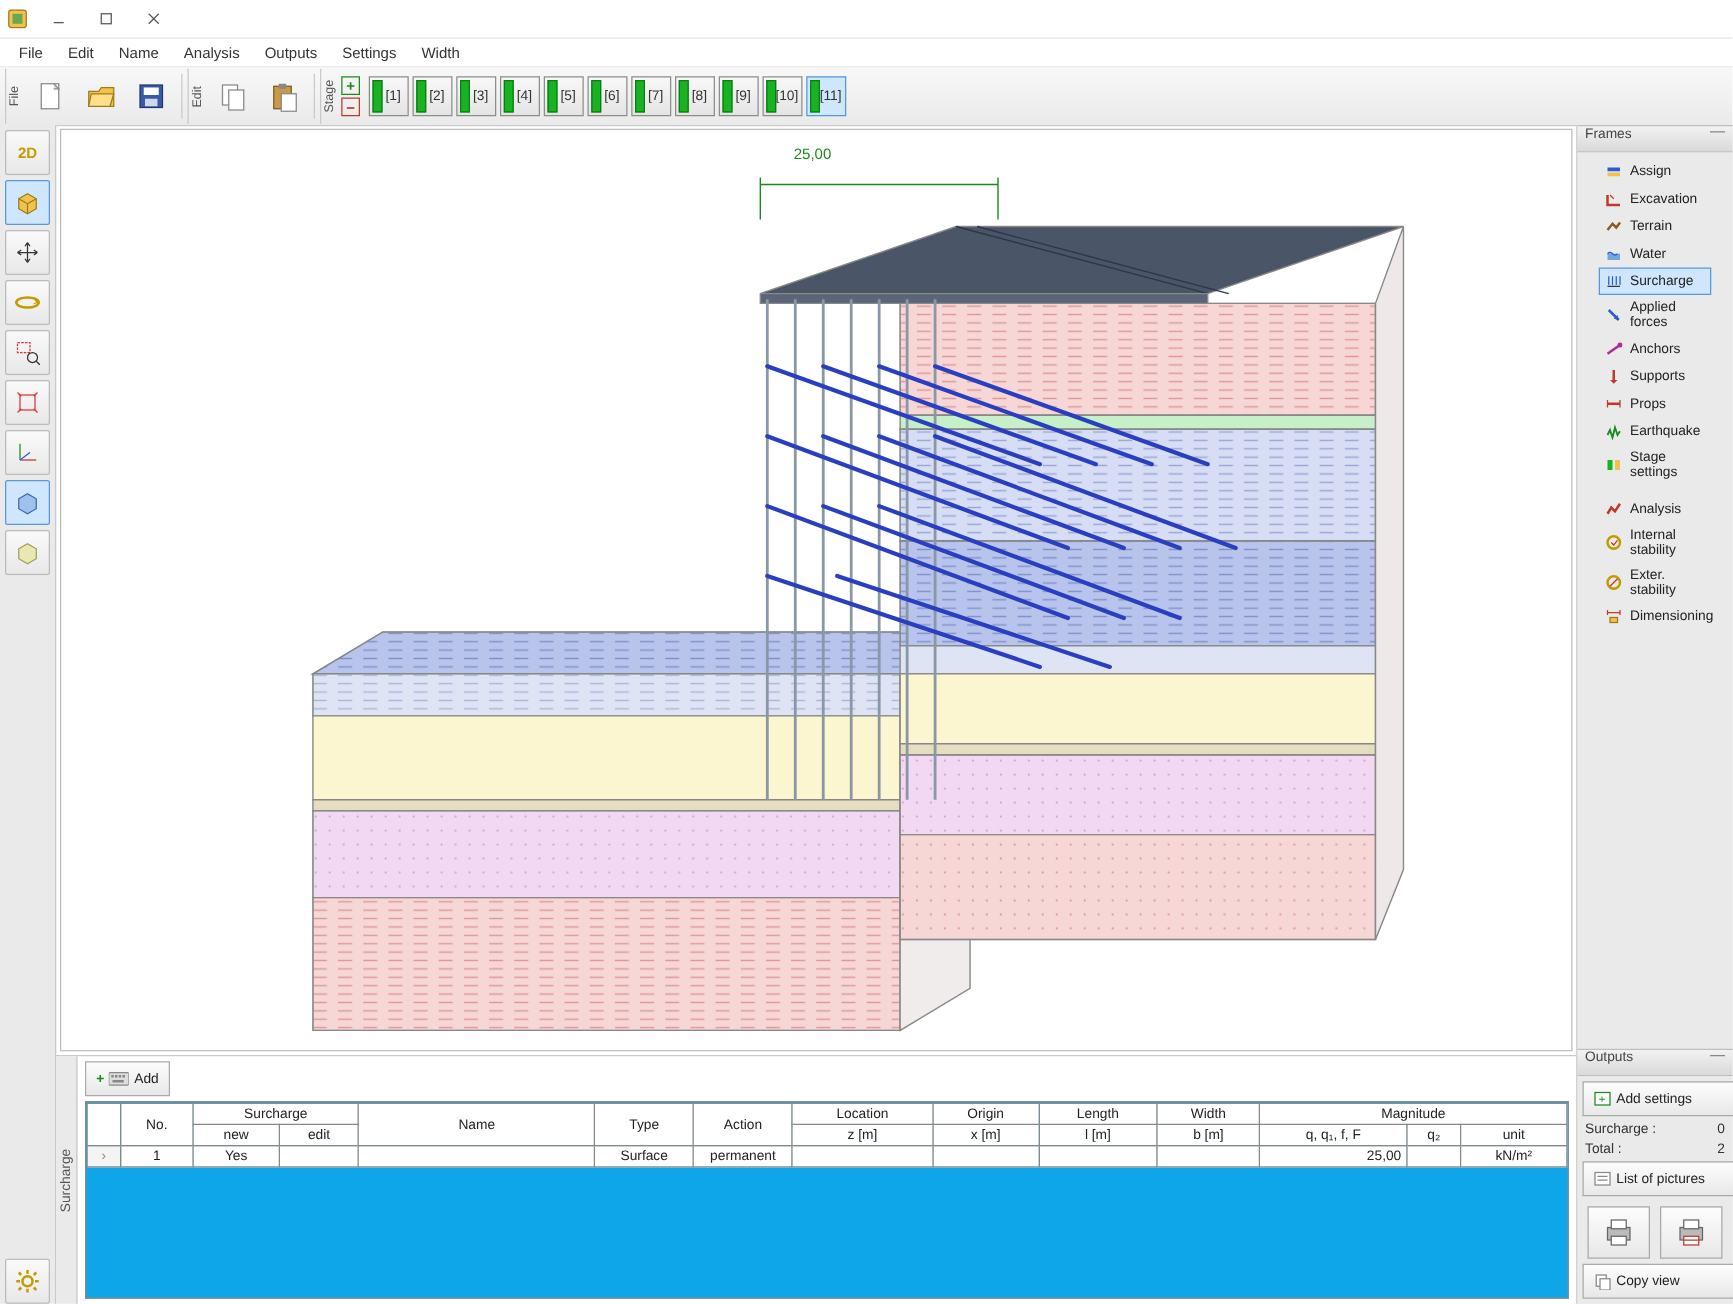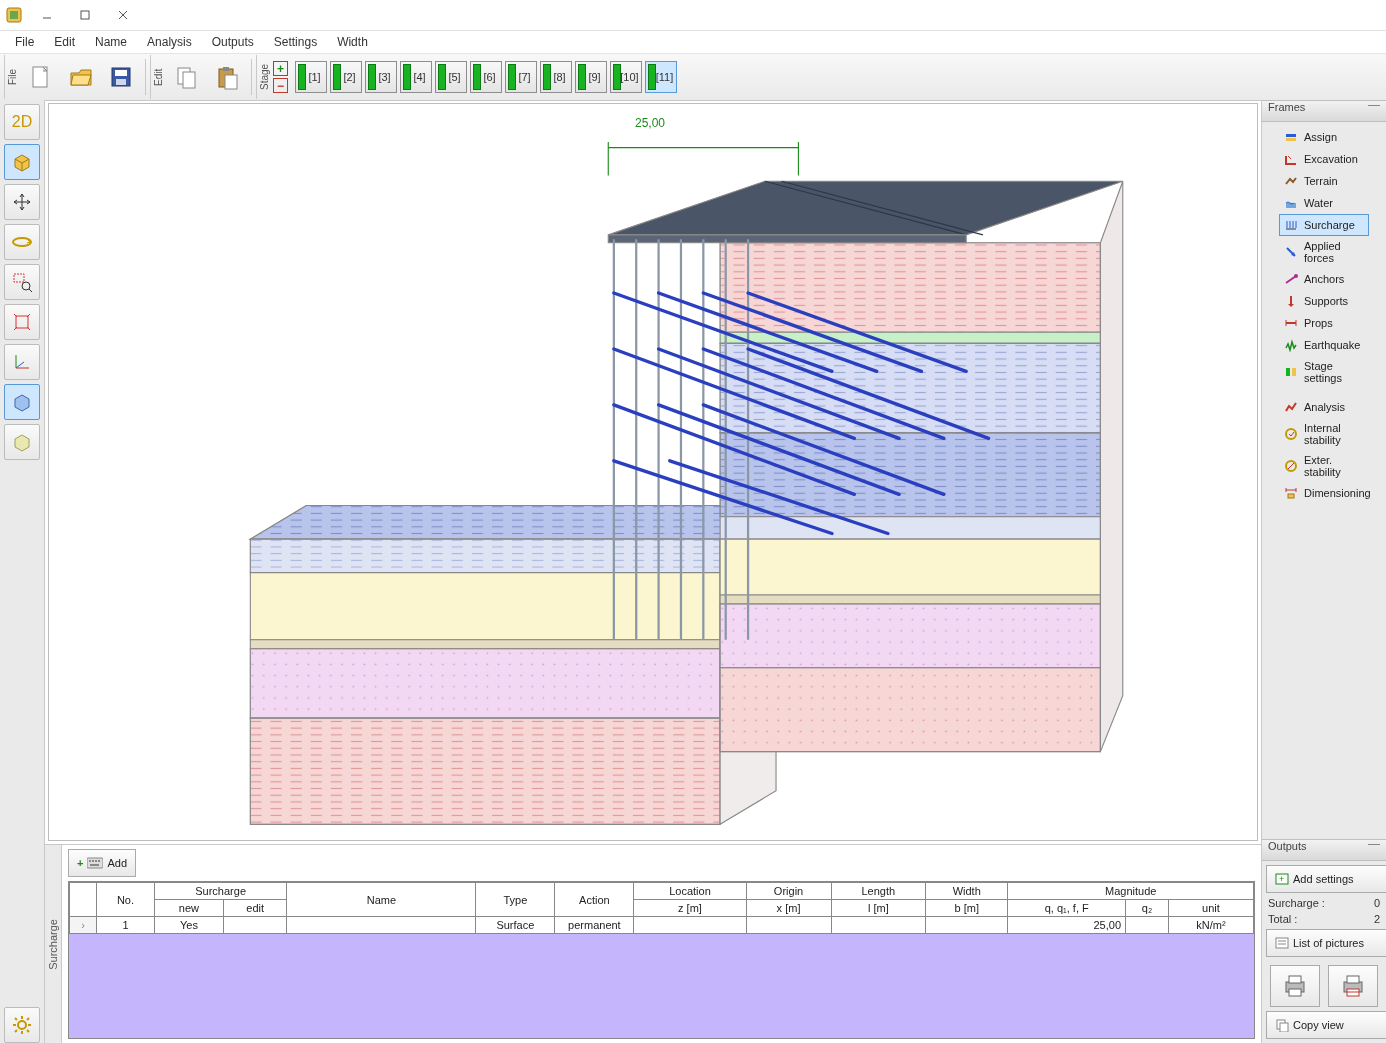--- a/index.html
+++ b/index.html
@@ -32,21 +32,21 @@
 .viewport{flex:1;border:1px solid #bdbdbd;margin:3px;position:relative;background:#fff;overflow:hidden}
 .viewport svg{position:absolute;inset:0;width:100%;height:100%}
 .dim-label{position:absolute;top:12px;left:50%;transform:translateX(-18px);color:#1a8a1a;font-size:12px}
 
 .bottompanel{height:198px;border-top:1px solid #c9c9c9;display:flex}
 .bp-tab{width:16px;background:#eaeaea;border-right:1px solid #c9c9c9;display:flex;align-items:center;justify-content:center}
 .bp-tab span{writing-mode:vertical-rl;transform:rotate(180deg);font-size:11px;color:#555}
 .bp-body{flex:1;display:flex;flex-direction:column;padding:4px 6px;gap:4px}
 .bp-toolbar{display:flex;align-items:center;gap:6px}
 .mini-btn{height:22px;padding:2px 8px;border:1px solid #aaa;background:linear-gradient(#fdfdfd,#e8e8e8);display:flex;align-items:center;gap:4px;font-size:11px}
-.tbl-wrap{flex:1;border:1px solid #888;background:#c4b5fd;position:relative;overflow:auto}
+.tbl-wrap{flex:1;border:1px solid #888;background:#0ea5e9;position:relative;overflow:auto}
 table.grid{border-collapse:collapse;width:100%;font-size:11px}
 table.grid th,table.grid td{border:1px solid #888;padding:2px 4px;text-align:center;background:#fff;white-space:nowrap}
 table.grid th{background:#fff;font-weight:normal}
 table.grid td.exp{width:18px;background:#f4f4f4;color:#888}
 
 .rightcol{width:124px;display:flex;flex-direction:column;background:#eaeaea;border-left:1px solid #c9c9c9}
 .panel-hdr{height:20px;background:linear-gradient(#f2f2f2,#d9d9d9);border-bottom:1px solid #bfbfbf;border-top:1px solid #bfbfbf;display:flex;align-items:flex-start;padding:0 6px;font-size:11px;color:#444;justify-content:space-between}
 .panel-hdr .mini-min{width:12px;height:4px;border:1px solid #888;border-top:none;border-left:none;border-right:none}
 .frame-list{flex:1;overflow:auto;padding:4px 17px;background:#eaeaea}
 .frame-item{display:flex;align-items:center;gap:6px;padding:3px 4px;font-size:11px;color:#222;cursor:default;border:1px solid transparent}
@@ -185,21 +185,21 @@
         <span class="gblk"></span>
         <span class="lbl">[11]</span>
       </div>
     </div>
 </div>
 
 <div class="mainrow">
 
   <div class="leftbar">
     <div class="lt-btn">
-        <span style="font-weight:normal;color:#c49a00;font-size:16px">2D</span>
+        <span style="font-weight:bold;color:#c49a00;font-size:12px">2D</span>
       </div>
     <div class="lt-btn active">
         <svg width="22" height="22" viewBox="0 0 22 22">
           <polygon points="4,8 11,4 18,8 18,16 11,20 4,16" fill="#f2c34b" stroke="#a07b1a"></polygon>
           <line x1="4" y1="8" x2="11" y2="12" stroke="#a07b1a"></line>
           <line x1="18" y1="8" x2="11" y2="12" stroke="#a07b1a"></line>
           <line x1="11" y1="12" x2="11" y2="20" stroke="#a07b1a"></line>
         </svg>
       </div>
     <div class="lt-btn">

